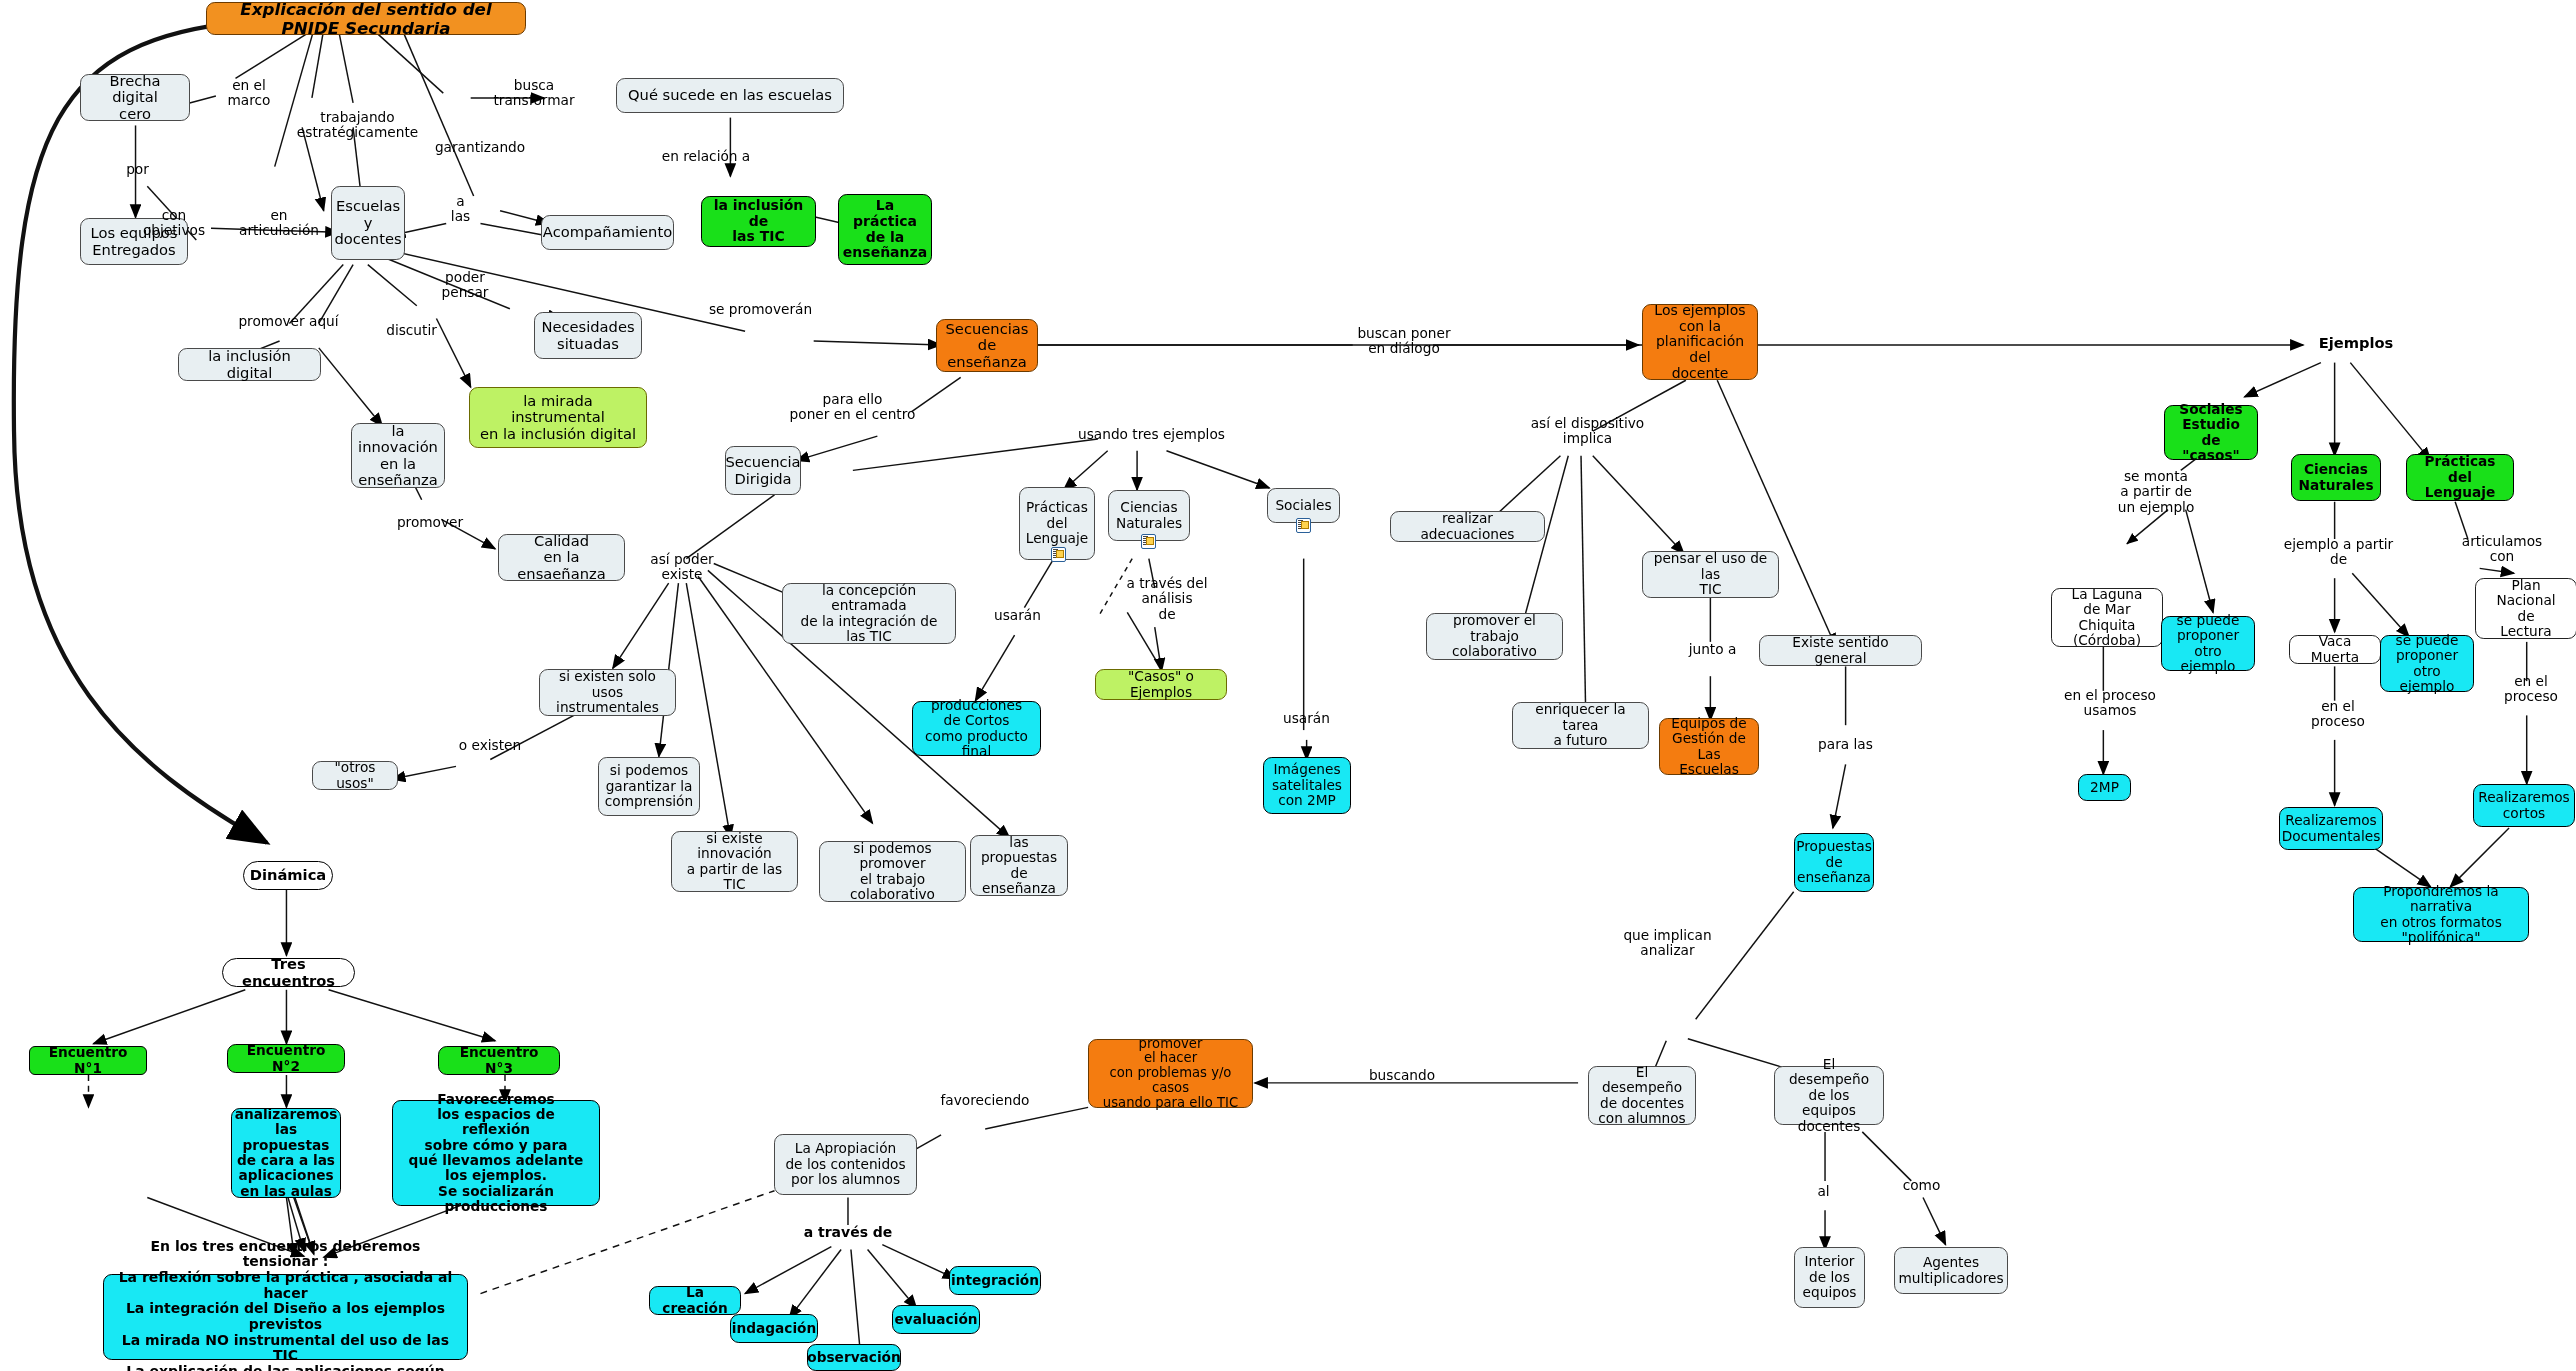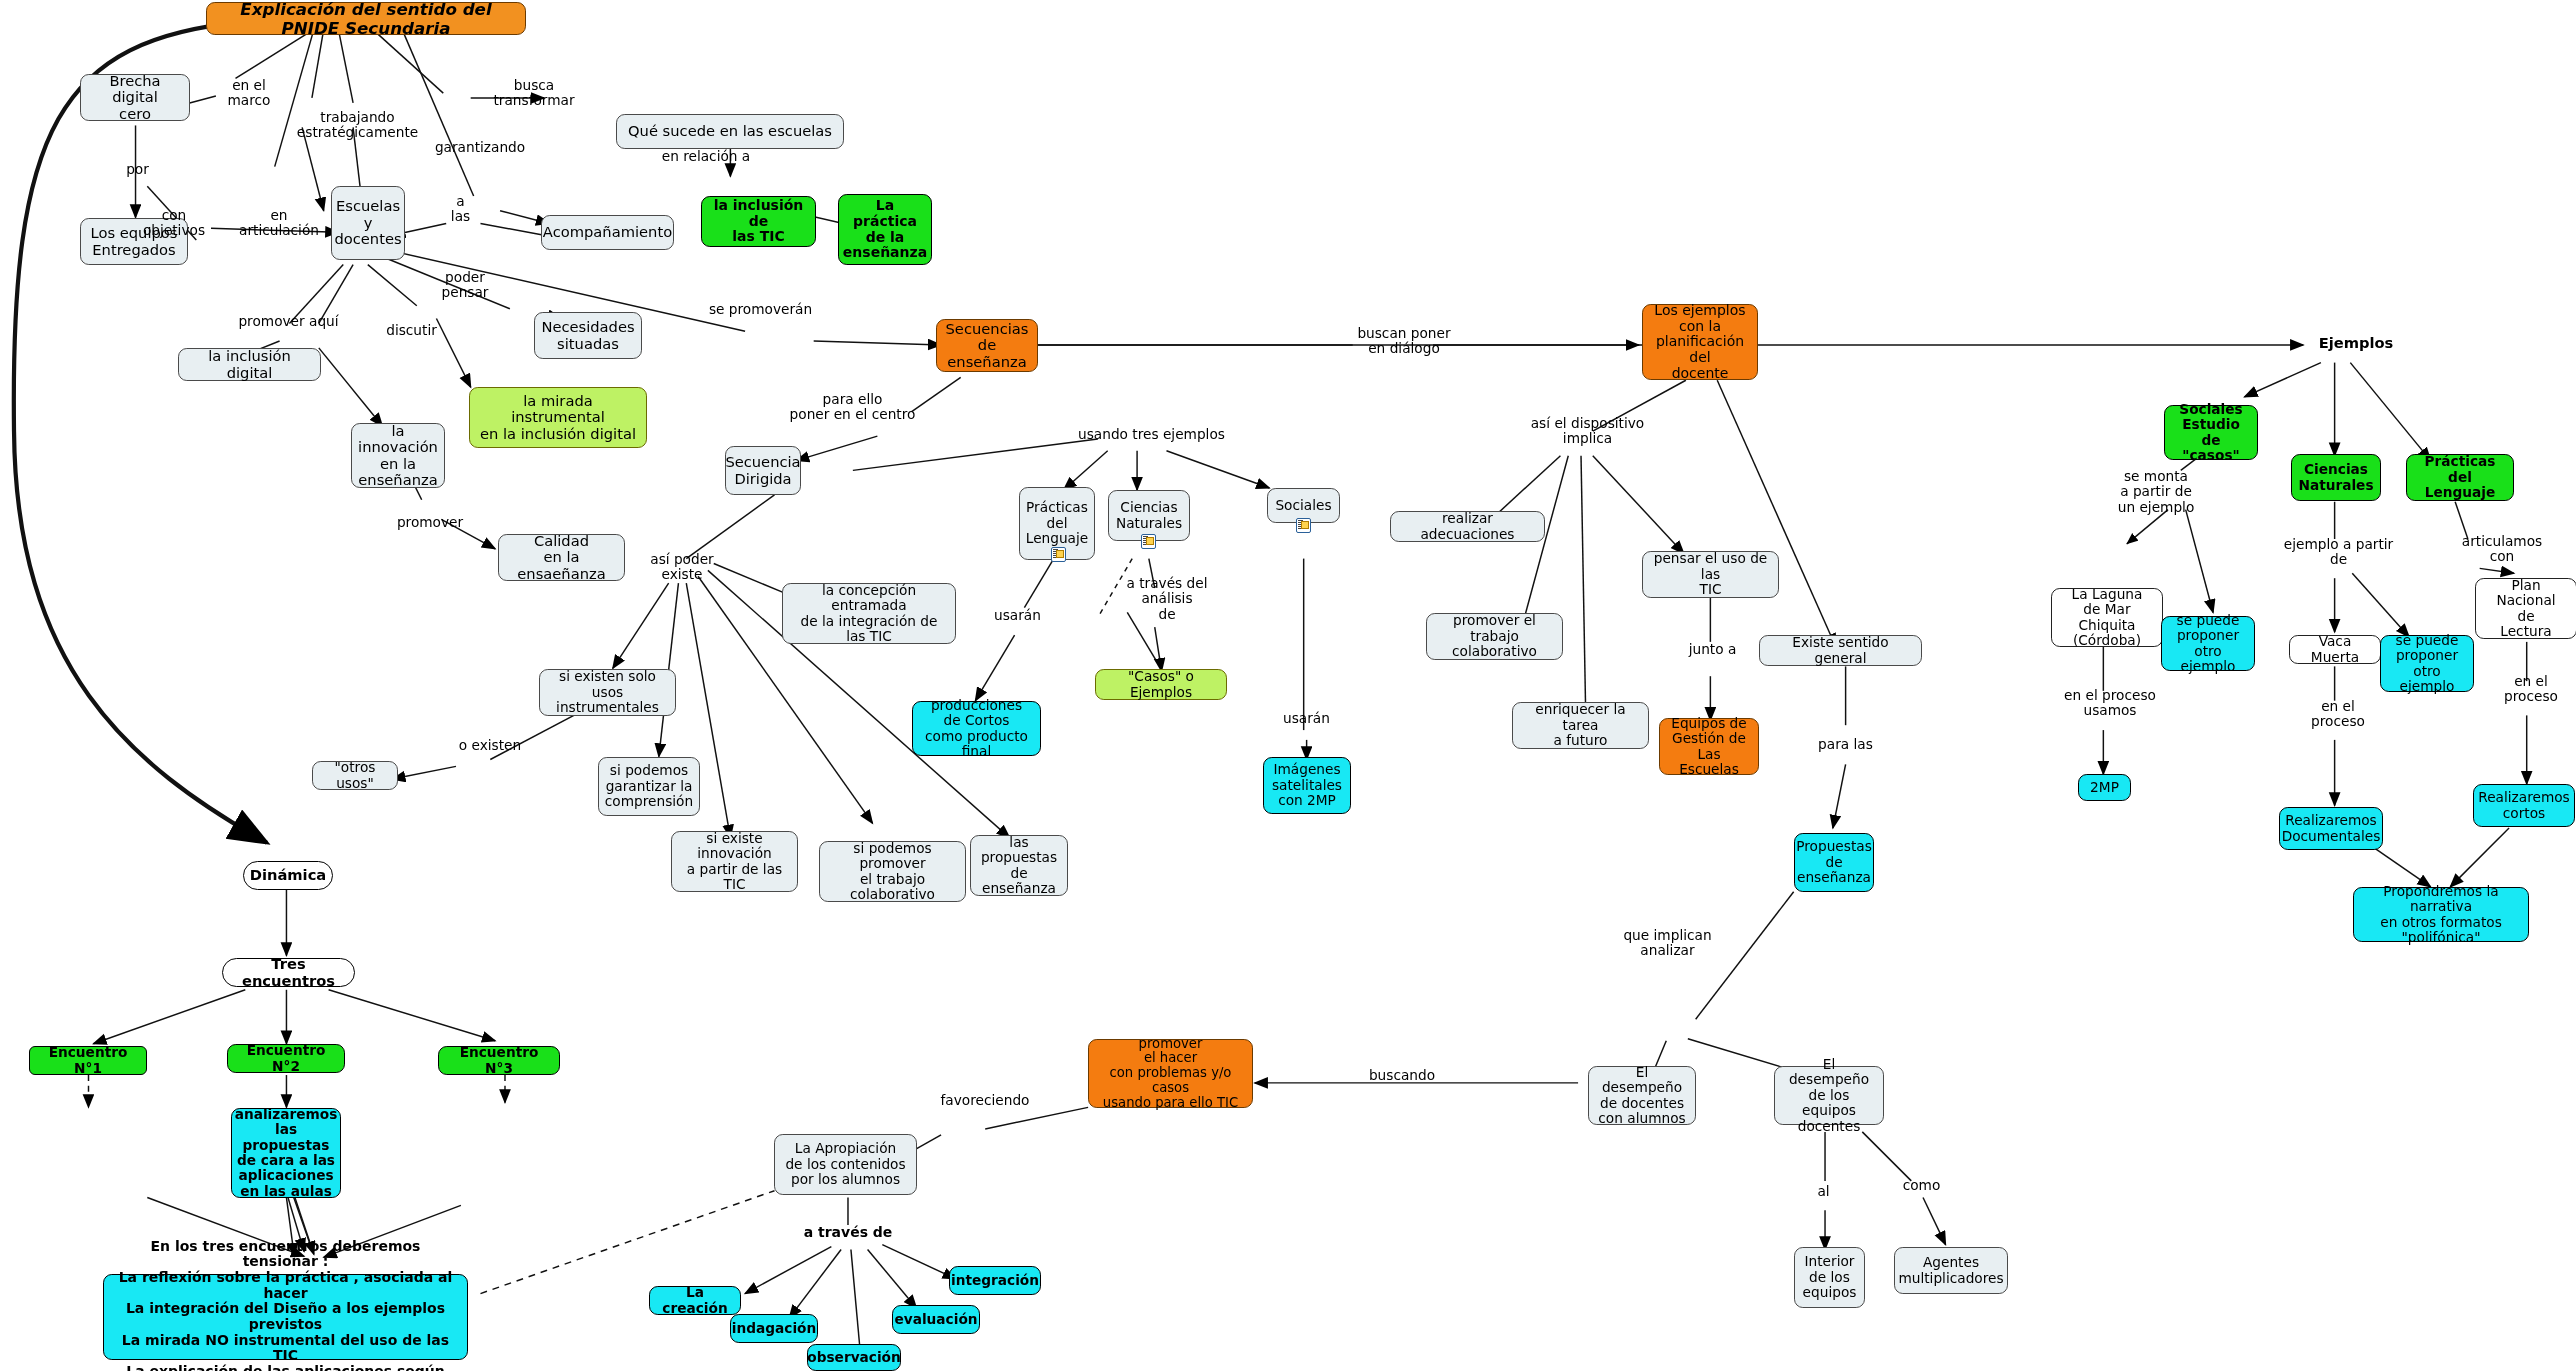--- a/index.html
+++ b/index.html
@@ -211,21 +211,21 @@
   <div class="node grey" style="left:80px;top:74px;width:110px;height:47px;font-size:14.7px;">Brecha digital
 cero</div>
 
   <div class="node grey" style="left:80px;top:218px;width:108px;height:47px;font-size:14.7px;">Los equipos
 Entregados</div>
 
   <div class="node grey" style="left:331px;top:186px;width:74px;height:74px;font-size:14.7px;">Escuelas
 y
 docentes</div>
 
-  <div class="node grey" style="left:616px;top:78px;width:228px;height:35px;font-size:14.7px;margin-top:36px;">Qué sucede en las escuelas</div>
+  <div class="node grey" style="left:616px;top:78px;width:228px;height:35px;font-size:14.7px;">Qué sucede en las escuelas</div>
 
   <div class="node grey" style="left:541px;top:215px;width:133px;height:35px;font-size:14.7px;">Acompañamiento</div>
 
   <div class="node green" style="left:701px;top:196px;width:115px;height:51px;font-size:14px;">la inclusión de
 las TIC</div>
 
   <div class="node green" style="left:838px;top:194px;width:94px;height:71px;font-size:14px;">La práctica
 de la
 enseñanza</div>
 
@@ -315,20 +315,26 @@
   <div class="node green" style="left:227px;top:1044px;width:118px;height:29px;font-size:13.7px;">Encuentro N°2</div>
   <div class="node green" style="left:438px;top:1046px;width:122px;height:29px;font-size:13.7px;">Encuentro N°3</div>
 
 
   <div class="node cyanb" style="left:231px;top:1108px;width:110px;height:90px;font-size:13.7px;">analizaremos
 las propuestas
 de cara a las
 aplicaciones
 en las aulas</div>
 
+  <div class="node cyanb" style="left:392px;top:1100px;width:208px;height:106px;font-size:13.7px;">Favoreceremos
+los espacios de
+reflexión
+sobre cómo y para
+qué llevamos adelante los ejemplos.
+Se socializarán producciones</div>
 
   <div class="node cyanb" style="left:103px;top:1274px;width:365px;height:86px;font-size:14px;">En los tres encuentros deberemos tensionar :
 La reflexión sobre la práctica , asociada al hacer
 La integración del Diseño a los ejemplos previstos
 La mirada NO instrumental del uso de las TIC
 La explicación de las aplicaciones según sea el caso</div>
 
   <div class="node grey" style="left:774px;top:1134px;width:143px;height:61px;font-size:13.7px;">La Apropiación
 de los contenidos
 por los alumnos</div>

